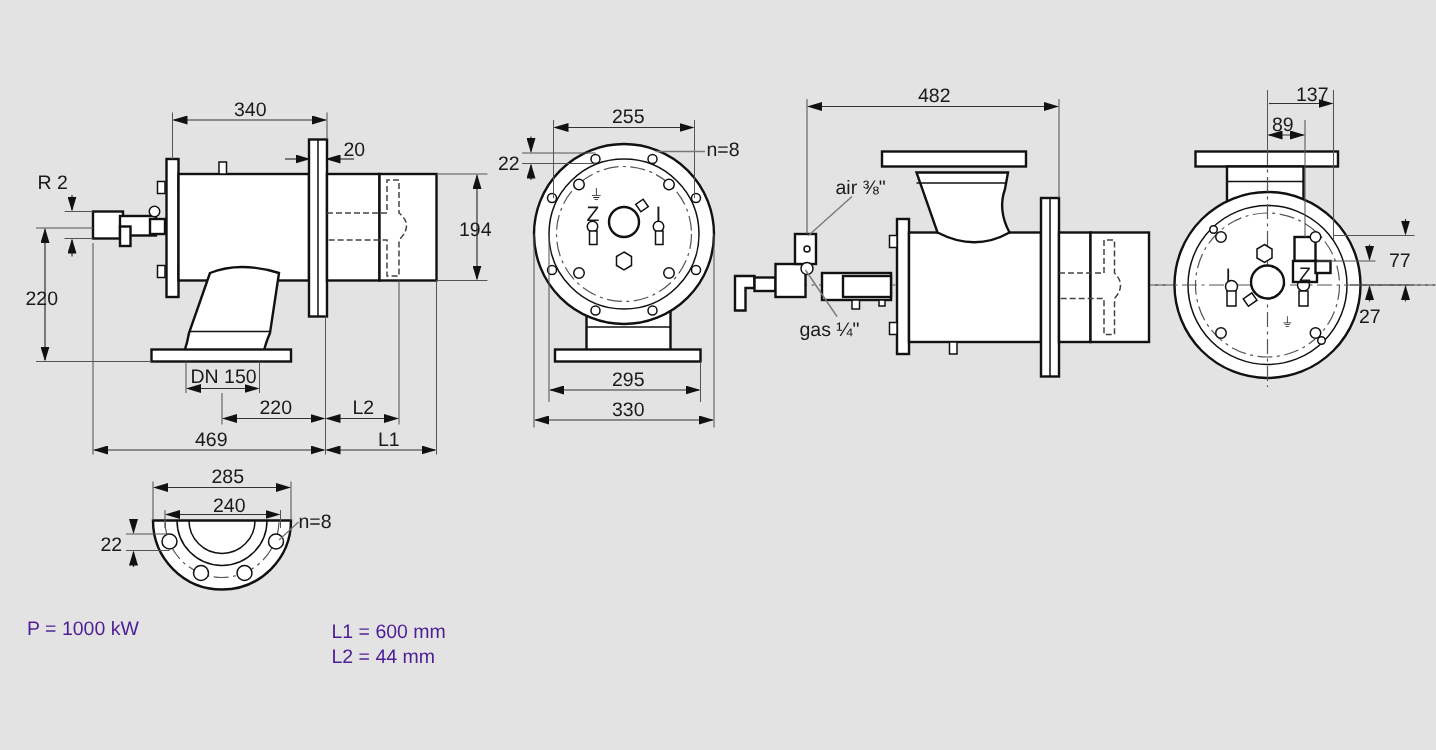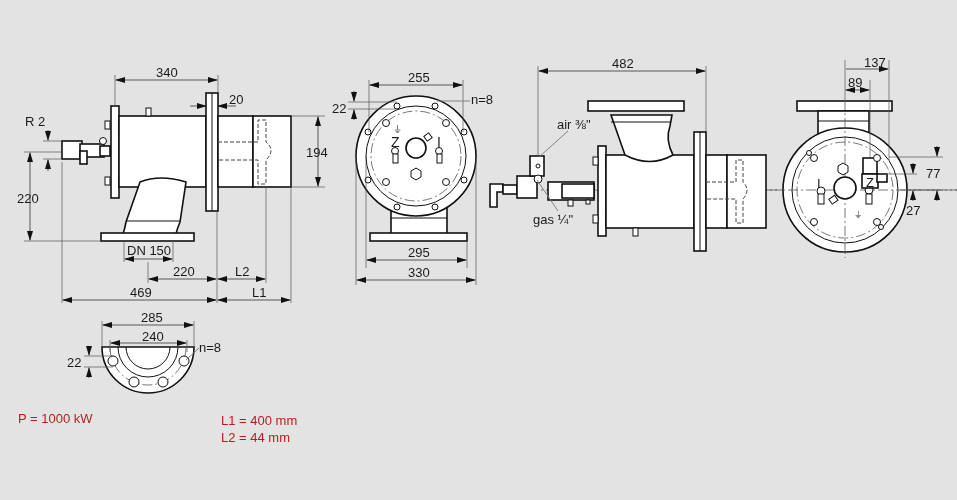--- a/index.html
+++ b/index.html
@@ -7,21 +7,21 @@
   #canvas { position: absolute; left: 0; top: 0; width: 957px; height: 500px; }
   svg text { font-family: "Liberation Sans", sans-serif; font-size: 13px; fill: #1a1a1a; }
   .part { fill: #ffffff; stroke: #111; stroke-width: 1.6; }
   .thin { fill: none; stroke: #111; stroke-width: 1; }
   .dim { fill: none; stroke: #333; stroke-width: 0.8; }
   .ext { fill: none; stroke: #555; stroke-width: 0.7; }
   .hid { fill: none; stroke: #444; stroke-width: 1; stroke-dasharray: 4 2; }
   .ctr { fill: none; stroke: #555; stroke-width: 0.8; stroke-dasharray: 10 3 2 3; }
   .lead { fill: none; stroke: #777; stroke-width: 0.9; }
   .bolt { fill: #fff; stroke: #111; stroke-width: 1; }
-  .note { position: absolute; font-size: 13px; color: #b91c1c; white-space: nowrap; }
+  .note { position: absolute; font-size: 13px; color: #4c1d95; white-space: nowrap; }
 </style>
 </head>
 <body>
 
 <svg id="canvas" viewBox="0 0 957 500" width="957" height="500">
   <defs>
     <marker id="ar" markerWidth="10" markerHeight="6" refX="9" refY="3" orient="auto-start-reverse" markerUnits="userSpaceOnUse">
       <path d="M0,0 L10,3 L0,6 z" fill="#111"></path>
     </marker>
   </defs>
@@ -276,14 +276,14 @@
     <text x="199" y="352">n=8</text>
     <line class="ext" x1="84" y1="356" x2="113" y2="356"></line>
     <line class="ext" x1="84" y1="367" x2="113" y2="367"></line>
     <line class="dim" x1="89" y1="346" x2="89" y2="355" marker-end="url(#ar)"></line>
     <line class="dim" x1="89" y1="378" x2="89" y2="368" marker-end="url(#ar)"></line>
     <text x="67" y="367">22</text>
   </g>
 </svg>
 
 <div class="note" style="left:18px; top:411px;">P = 1000 kW</div>
-<div class="note" style="left:221px; top:413px;">L1 = 400 mm</div>
+<div class="note" style="left:221px; top:413px;">L1 = 600 mm</div>
 <div class="note" style="left:221px; top:430px;">L2 = 44 mm</div>
 
 </body></html>

